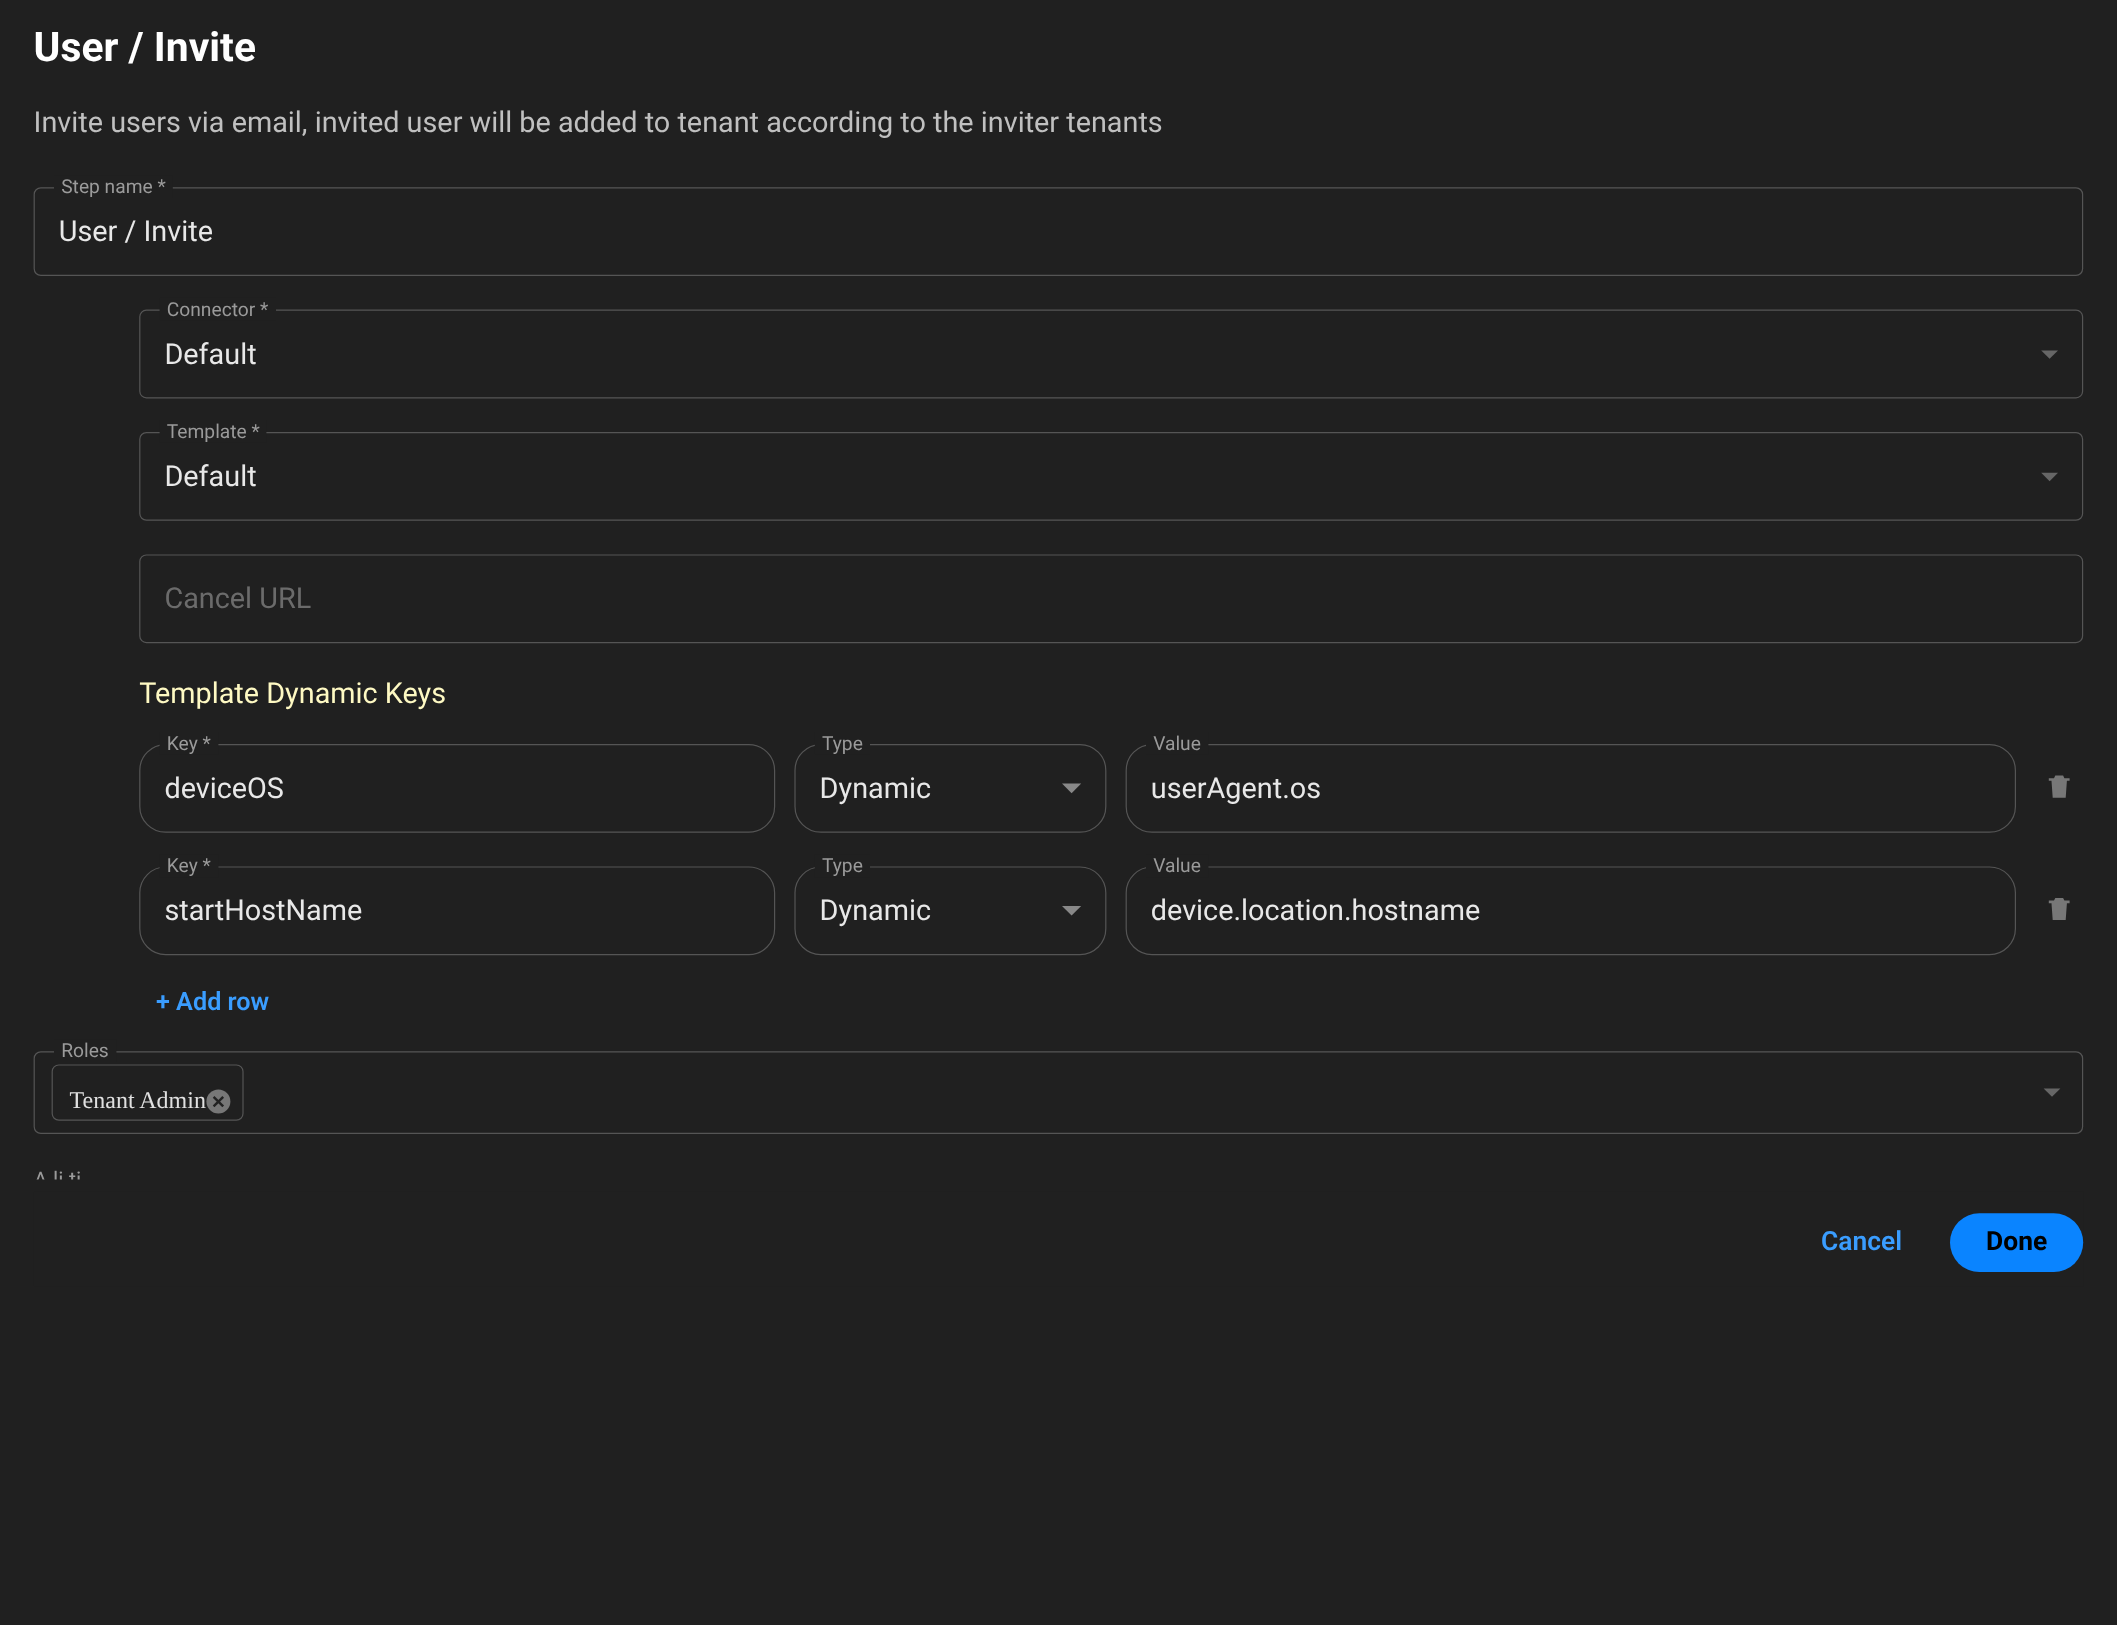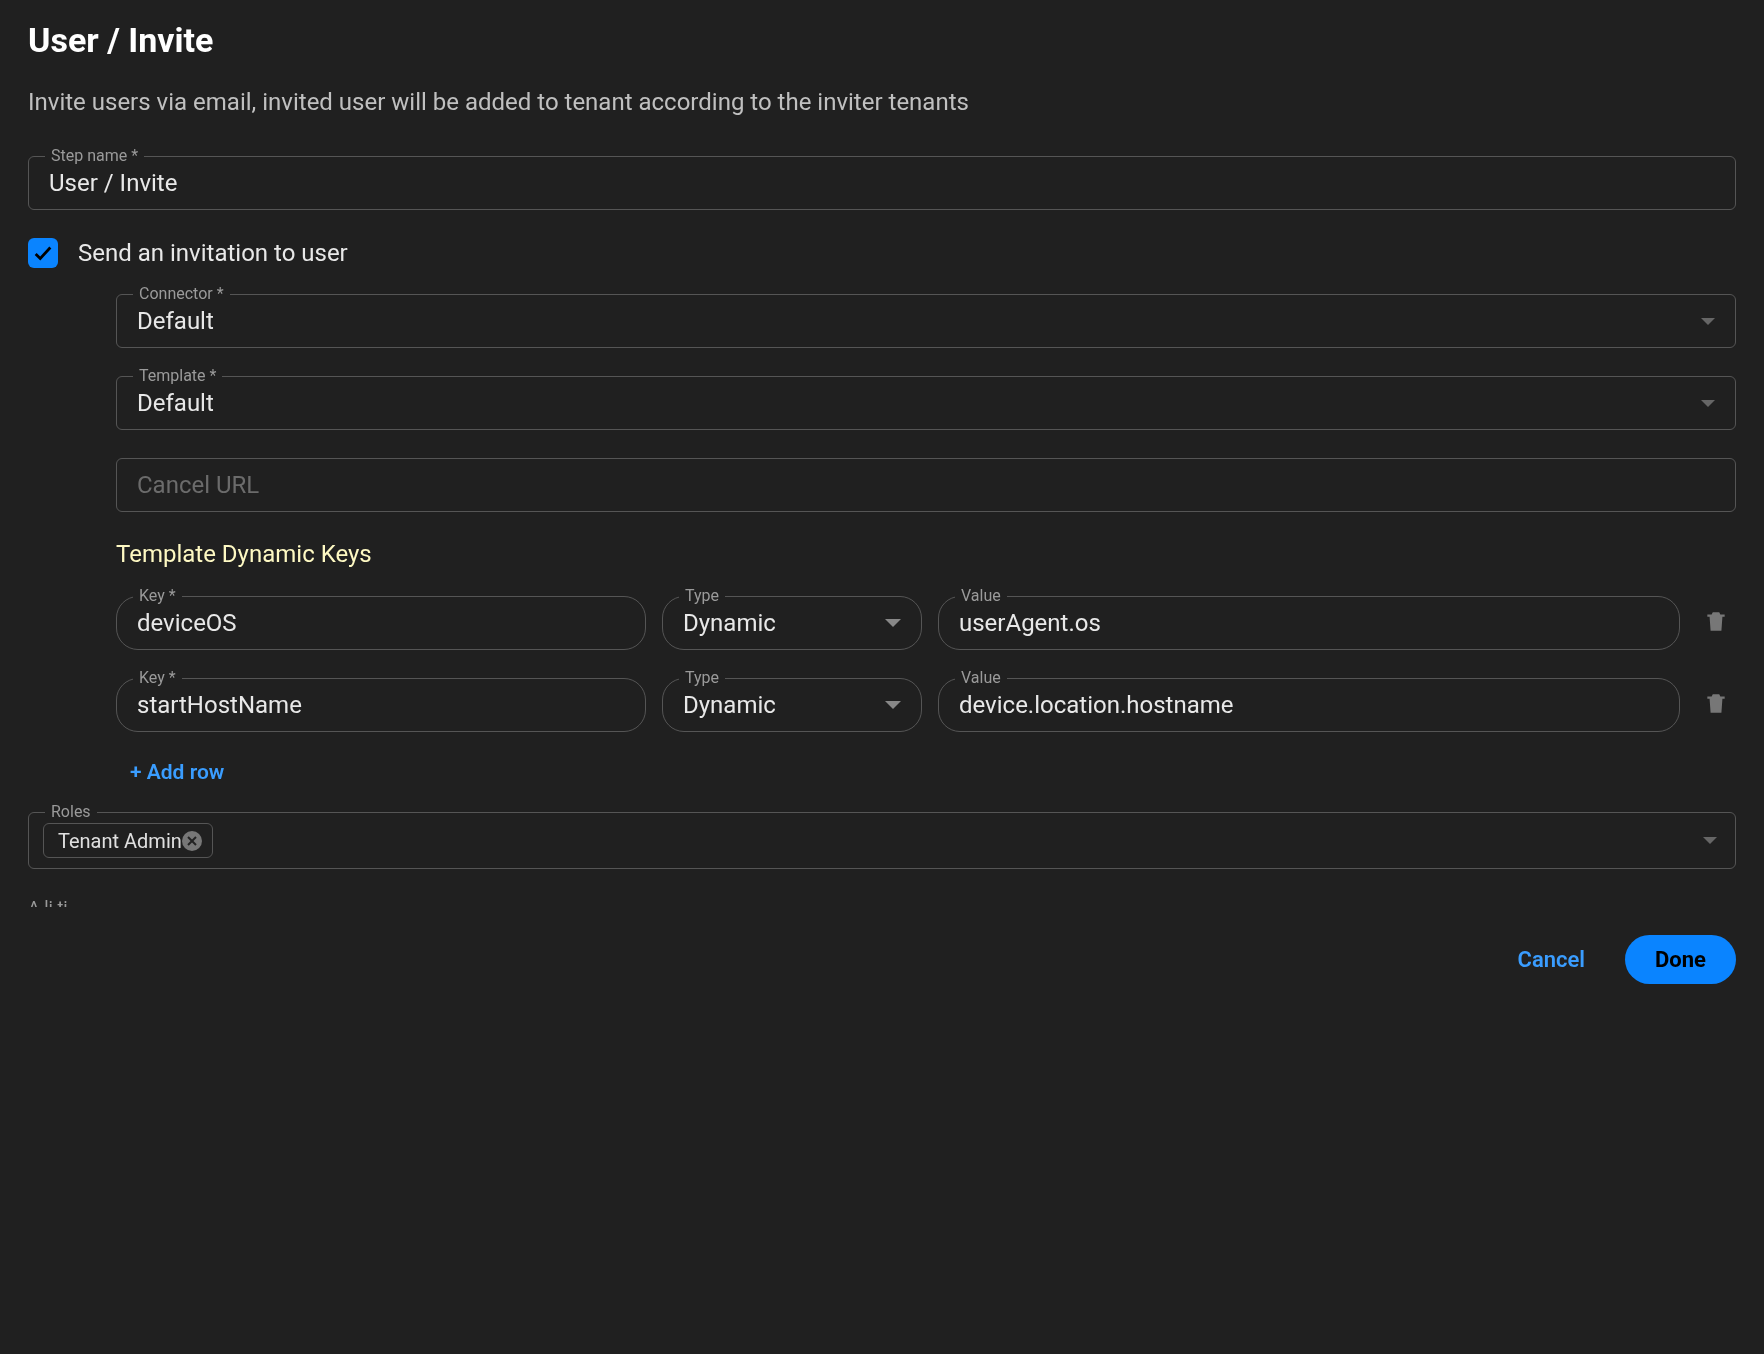--- a/index.html
+++ b/index.html
@@ -39,21 +39,21 @@
     margin-bottom: 40px;
   }
   .field {
     position: relative;
     border: 1px solid var(--border);
     border-radius: 6px;
     margin-bottom: 28px;
     display: flex;
     align-items: center;
     padding: 0 20px;
-    height: 54px;
+    height: 74px;
   }
   .field .legend {
     position: absolute;
     top: -11px;
     left: 16px;
     background: var(--bg);
     padding: 0 6px;
     font-size: 16px;
     color: var(--text-muted);
   }
@@ -119,23 +119,24 @@
     font-size: 21px;
     font-weight: 600;
     cursor: pointer;
     margin: 8px 0 28px 14px;
   }
   .chip {
     display: inline-flex;
     align-items: center;
     border: 1px solid var(--border);
     border-radius: 6px;
-    padding: 5px 10px 4px 14px;
+    padding: 18px 10px 4px 14px;
     font-size: 20px;
     color: #e0e0e0;
+    font-family: Liberation Serif, serif;
   }
   .chip .x {
     width: 20px; height: 20px; border-radius: 10px;
     background: #777; color: #222;
     display:flex; align-items:center; justify-content:center;
     font-size: 14px; line-height: 1; cursor: pointer;
   }
   .field.roles { height: auto; padding: 10px 18px 10px 14px; }
   .roles-content { display:flex; flex-wrap:wrap; gap:8px; flex:1; }
   .footer {
@@ -179,28 +180,20 @@
 <div class="page">
 
   <div class="title">User / Invite</div>
   <div class="subtitle">Invite users via email, invited user will be added to tenant according to the inviter tenants</div>
 
   <div class="field">
     <span class="legend">Step name *</span>
     <span class="value">User / Invite</span>
   </div>
 
-  <div class="checkbox-row">
-    <div class="checkbox">
-      <svg viewBox="0 0 24 24">
-          <polyline points="4 13 9 18 20 6"></polyline>
-        </svg>
-    </div>
-    <div class="checkbox-label">Send an invitation to user</div>
-  </div>
 
   <div class="indented">
 
     <div class="field">
       <span class="legend">Connector *</span>
       <span class="value">Default</span>
       <span class="caret small"></span>
     </div>
 
     <div class="field">

